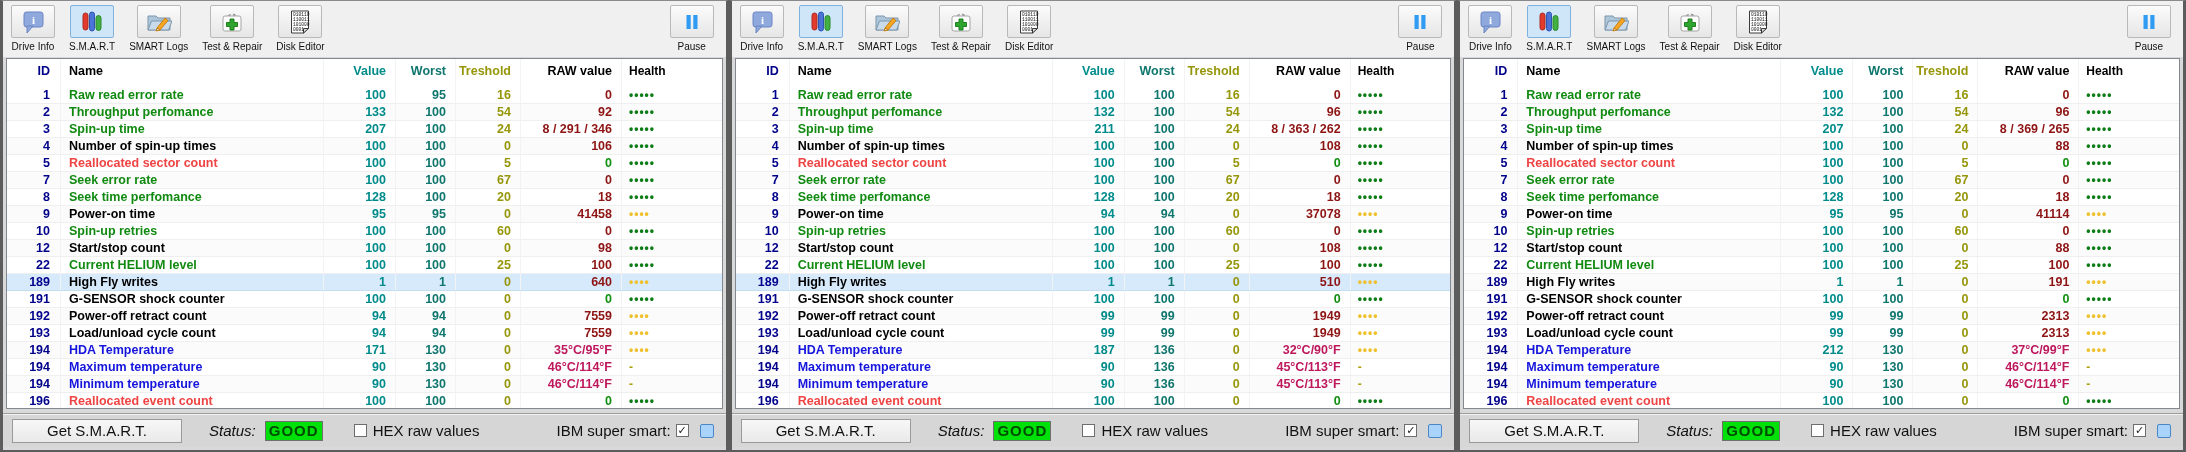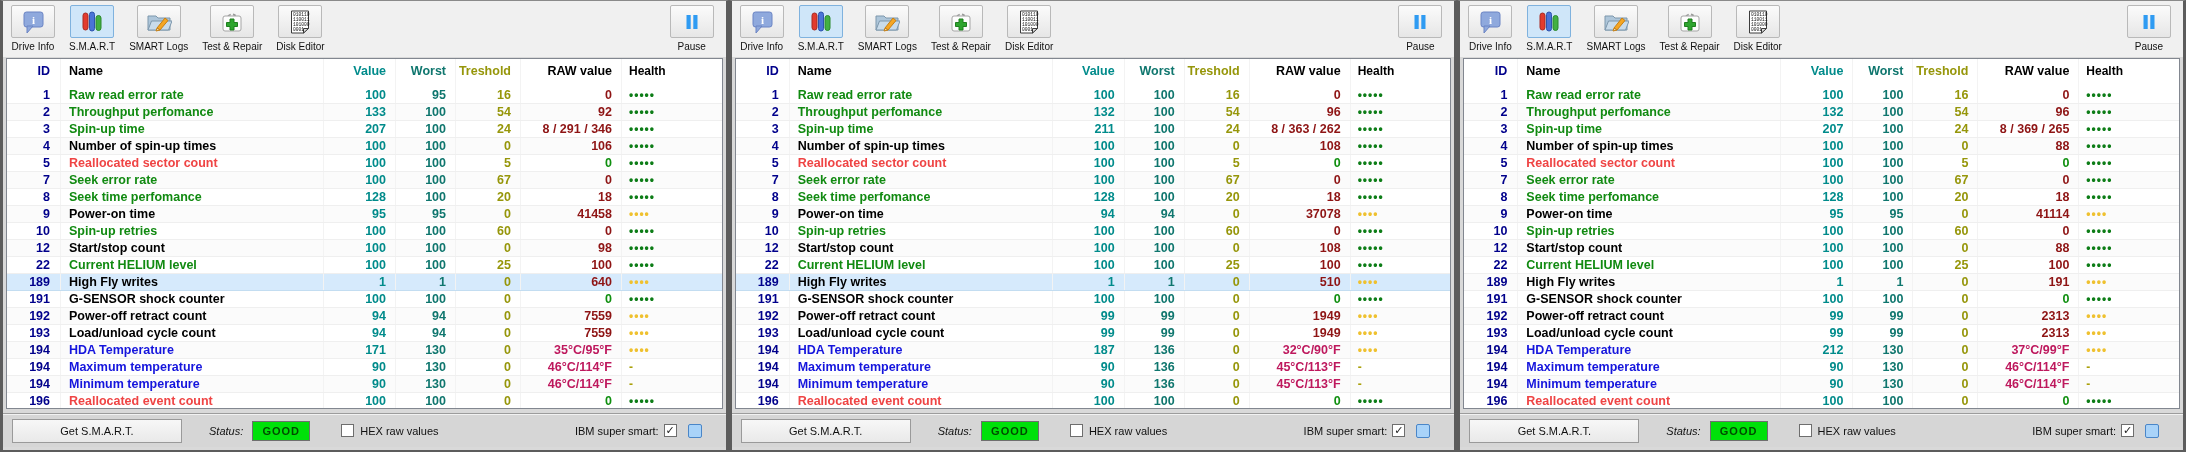--- a/index.html
+++ b/index.html
@@ -44,21 +44,21 @@
   
   .vscroll { width: 17px; flex: none; background: #f4f4f4; border-left: 1px solid #e2e2e2; display: flex; flex-direction: column; }
   .varrow { height: 17px; flex: none; display: flex; align-items: center; justify-content: center;
             color: #484848; font-size: 9px; background: #f4f4f4; }
   .vtrack { flex: 1; position: relative; }
   .vthumb { position: absolute; top: 0; left: 1px; right: 1px; height: 59%; background: #c4c4c4; border: 1px solid #a3a3a3; }
 
   
   .statusbar { height: 34px; flex: none; background: #d6d6d6; border-top: 1px solid #9c9c9c;
                box-shadow: inset 0 1px 0 #f2f2f2; display: flex; align-items: center;
-               padding: 0 24px 0 9px; font-size: 11px; color: #111; margin-bottom: 3px; }
+               padding: 0 12px 0 9px; font-size: 15px; color: #111; margin-bottom: 3px; }
   .get-btn { width: 170px; height: 24px; background: linear-gradient(#f7f7f7,#e9e9e9);
              border: 1px solid #9a9a9a; text-align: center; line-height: 22px; flex: none; }
   .status-label { margin-left: 27px; font-style: italic; }
   .good-badge { margin-left: 9px; width: 58px; height: 20px; border: 1px solid #6f6f6f; text-align: center;
                 line-height: 18px; color: #004a00; font-weight: bold; letter-spacing: 1px; }
   .checkbox { width: 13px; height: 13px; background: #fff; border: 1px solid #6e6e6e; flex: none;
               display: flex; align-items: center; justify-content: center; font-size: 11px; color: #222; }
   .checkbox.checked::after { content: "✓"; }
   .hex-group { margin-left: 31px; display: flex; align-items: center; }
   .hex-group .checkbox { margin-right: 6px; }

